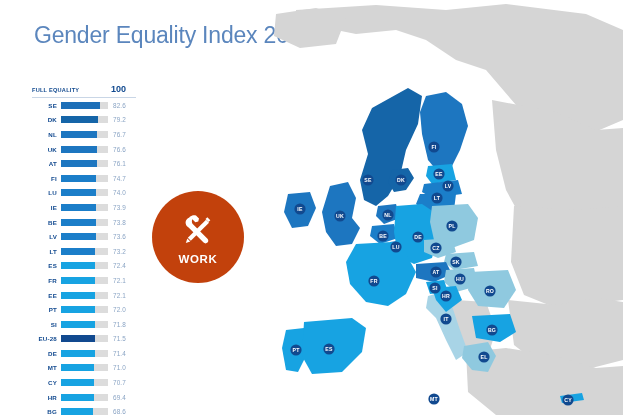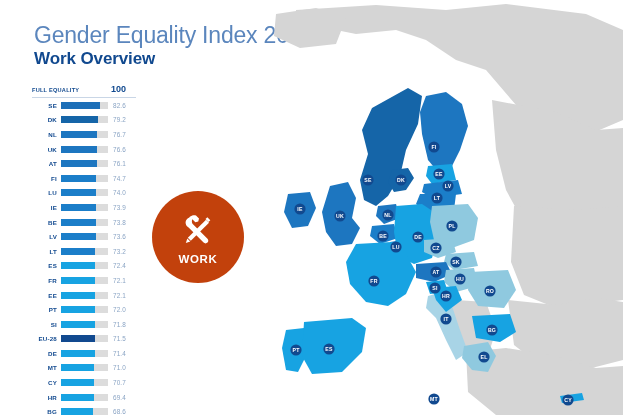--- a/index.html
+++ b/index.html
@@ -74,21 +74,20 @@
     font-size:5.2px;font-weight:bold;text-anchor:middle;letter-spacing:0.2px;
   }
 </style>
 </head>
 <body>
 
 <div id="root">
 
   <div class="title-block">
     <div class="title-main">Gender Equality Index 2017</div>
-    <div class="title-sub">Work Overview</div>
   </div>
 
   <div class="ranking">
     <div class="scale-row">
       <span class="lbl">FULL EQUALITY</span>
       <span class="num">100</span>
     </div>
     <div class="rule"></div>
 
     <div id="rows">

